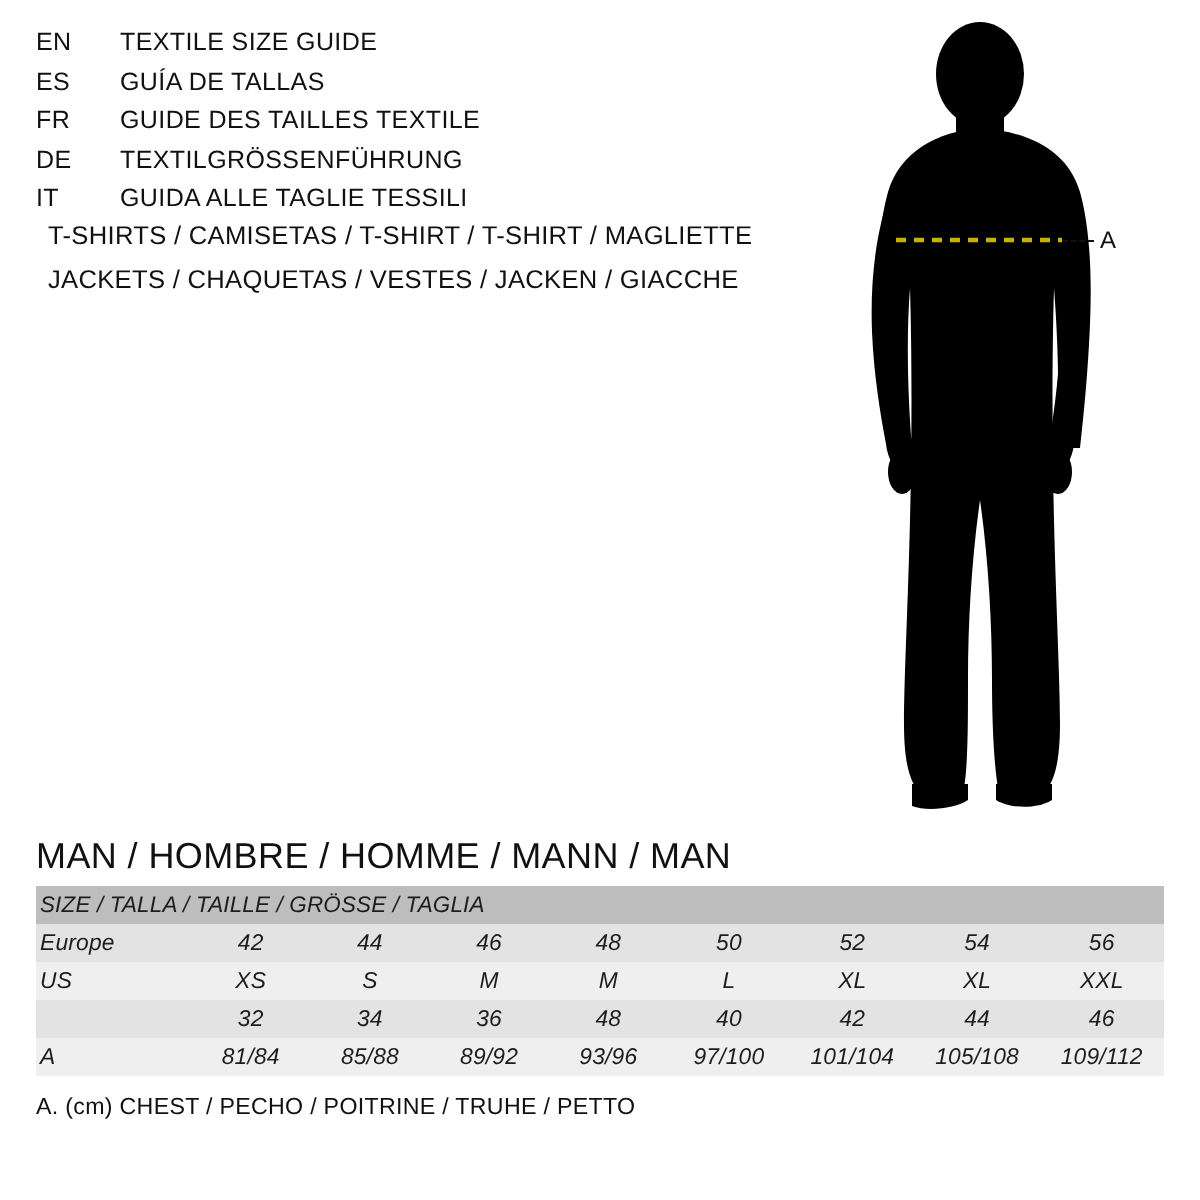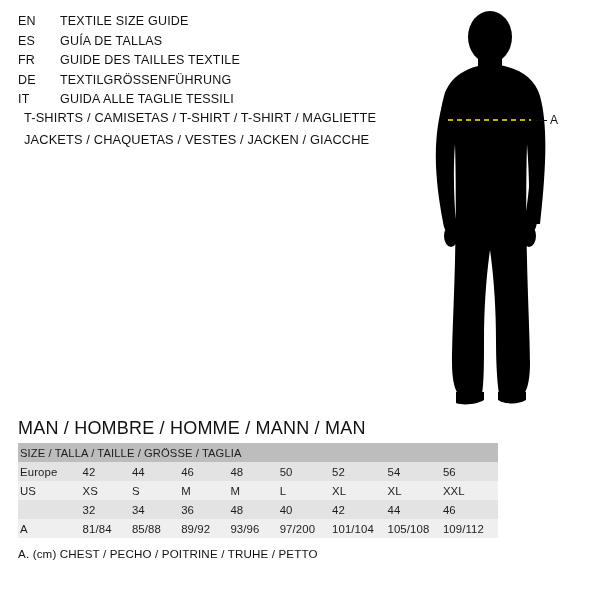--- a/index.html
+++ b/index.html
@@ -94,24 +94,25 @@
     top: 418px;
     font-size: 18px;
     letter-spacing: 0.2px;
     color: #111111;
     white-space: nowrap;
   }
   table.size-table {
     position: absolute;
     left: 18px;
     top: 443px;
-    width: 480px;
+    width: 564px;
     border-collapse: collapse;
     font-size: 11.4px;
     color: #1d1d1d;
+    font-style: italic;
   }
   table.size-table td {
     padding: 0;
     height: 19px;
     vertical-align: middle;
     letter-spacing: 0.1px;
   }
   table.size-table tr.header-row {
     background: #bdbdbd;
   }
@@ -120,21 +121,21 @@
   }
   table.size-table tr.band-lighter {
     background: #efefef;
   }
   .c-label {
     width: 86px;
     padding-left: 2px !important;
   }
   .c-val {
     width: 68px;
-    text-align: left;
+    text-align: center;
   }
   .header-row td {
     font-size: 11.2px;
     letter-spacing: 0.15px;
   }
 
   .footnote {
     position: absolute;
     left: 18px;
     top: 547px;
@@ -268,21 +269,21 @@
         <td class="c-val">42</td>
         <td class="c-val">44</td>
         <td class="c-val">46</td>
       </tr>
       <tr class="band-lighter">
         <td class="c-label">A</td>
         <td class="c-val">81/84</td>
         <td class="c-val">85/88</td>
         <td class="c-val">89/92</td>
         <td class="c-val">93/96</td>
-        <td class="c-val">97/200</td>
+        <td class="c-val">97/100</td>
         <td class="c-val">101/104</td>
         <td class="c-val">105/108</td>
         <td class="c-val">109/112</td>
       </tr>
     </tbody>
   </table>
 
   <div class="footnote">A. (cm) CHEST / PECHO / POITRINE / TRUHE / PETTO</div>
 
 </div>

